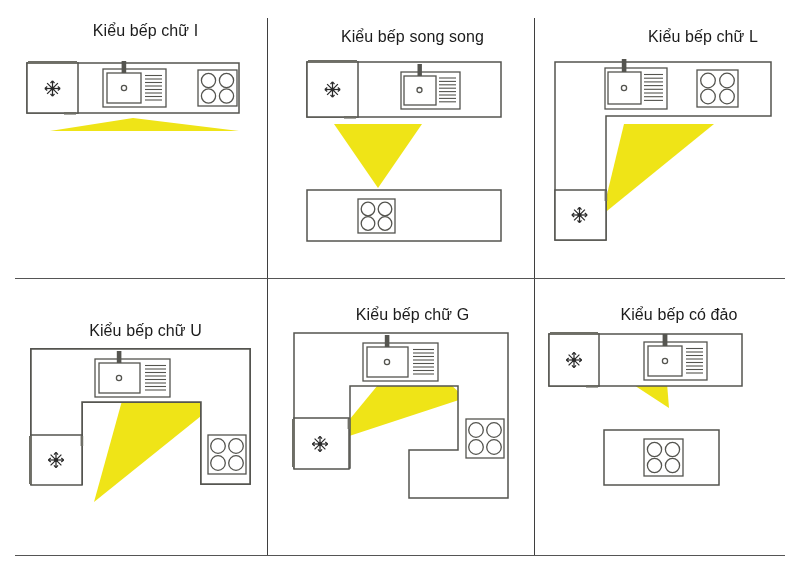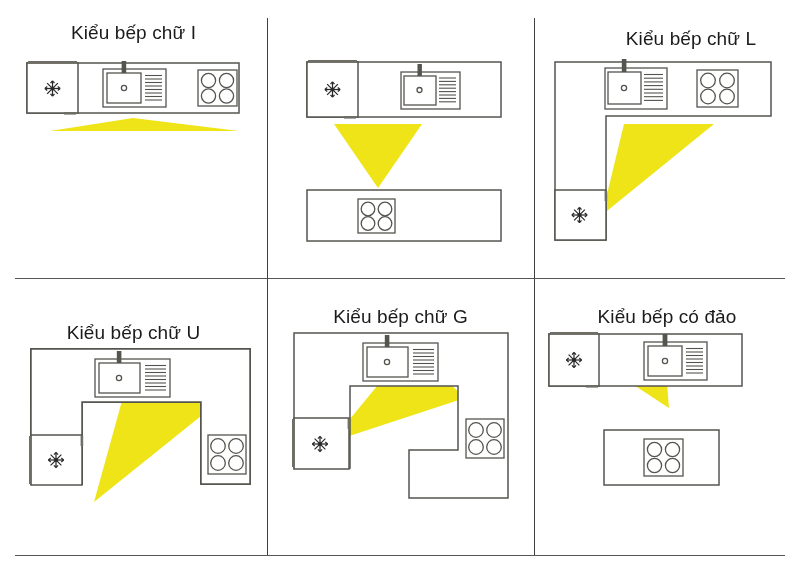--- a/index.html
+++ b/index.html
@@ -12,23 +12,23 @@
   }
   #stage{position:relative;width:800px;height:567px;background:#fff;}
 
   
   .v-div{position:absolute;width:1.4px;background:#3f3f3f;}
   .h-div{position:absolute;height:1.4px;background:#555555;}
 
   
   .panel{position:absolute;}
   .panel-title{
-    position:absolute;left:0;width:100%;
+    position:absolute;left:12px;width:100%;
     text-align:center;
-    font-size:19px;
+    font-size:16px;
     color:#1b1b1b;
     letter-spacing:.1px;
     white-space:nowrap;
   }
   .diagram{position:absolute;left:0;top:0;width:100%;height:100%;}
   .diagram svg{display:block;width:100%;height:100%;overflow:visible;}
 
   
   .cab{fill:#ffffff;stroke:#54544f;stroke-width:1.5;}
   .fixture{fill:none;stroke:#54544f;stroke-width:1.3;}
@@ -103,20 +103,21 @@
           <circle class="fixture" cx="208.5" cy="80.5" r="7.1"></circle>
           <circle class="fixture" cx="226.5" cy="80.5" r="7.1"></circle>
           <circle class="fixture" cx="208.5" cy="96.0" r="7.1"></circle>
           <circle class="fixture" cx="226.5" cy="96.0" r="7.1"></circle>
         </g>
       </svg>
     </div>
   </div>
 
   <div class="panel" style="left:267px;top:0px;width:267px;height:278px;">
+    <div class="panel-title" style="top:28px;">Kiểu bếp song song</div>
     <div class="diagram">
       <svg viewBox="0 0 267 278" preserveAspectRatio="none">
         <polygon class="tri" fill="#EFE417" points="67,124 155,124 111,188"></polygon>
 
         <rect class="cab" x="40" y="62" width="194" height="55"></rect>
         <rect class="cab" x="40" y="62" width="51" height="55"></rect>
         <rect class="fridge-edge" x="41" y="60" width="49" height="2.6"></rect>
         <rect class="fridge-edge" x="77" y="116" width="12" height="2.6"></rect>
         <g transform="translate(65.5,89.5)">
           <circle class="snow-dot" cx="0" cy="0" r="2.1"></circle>

